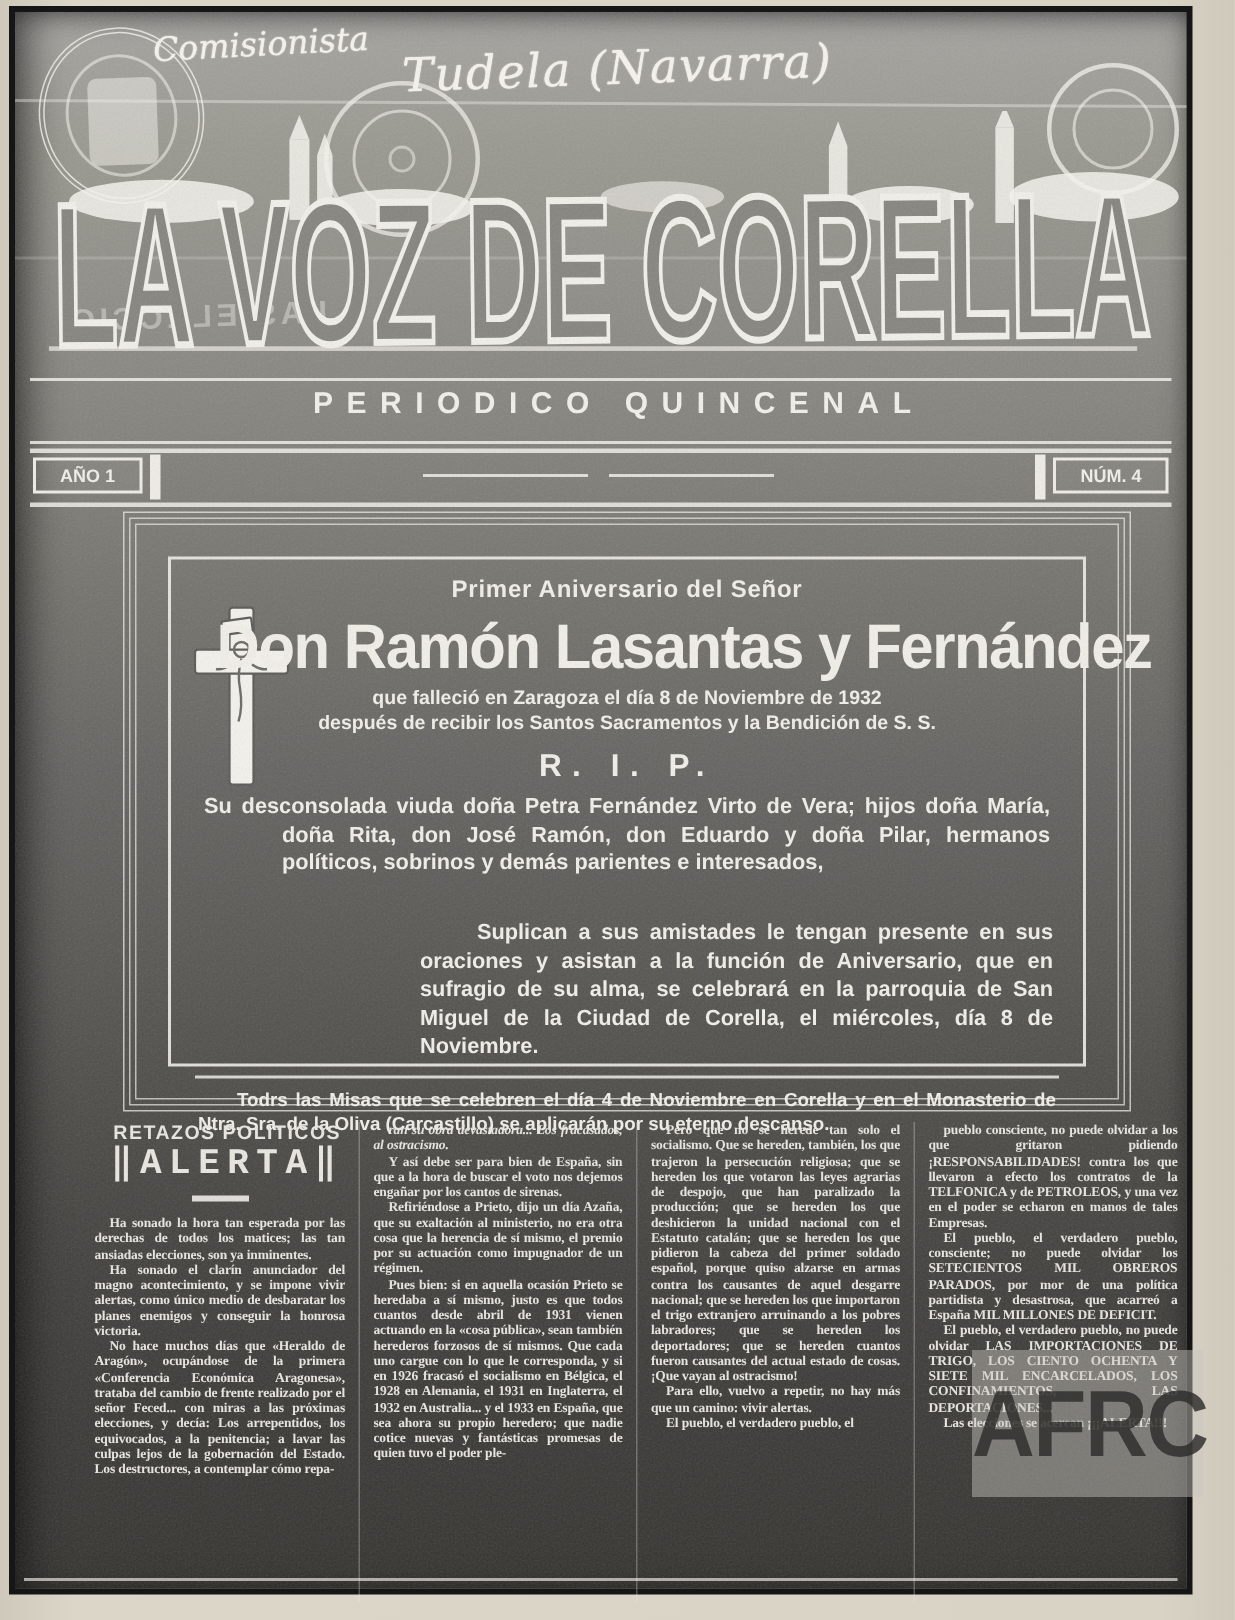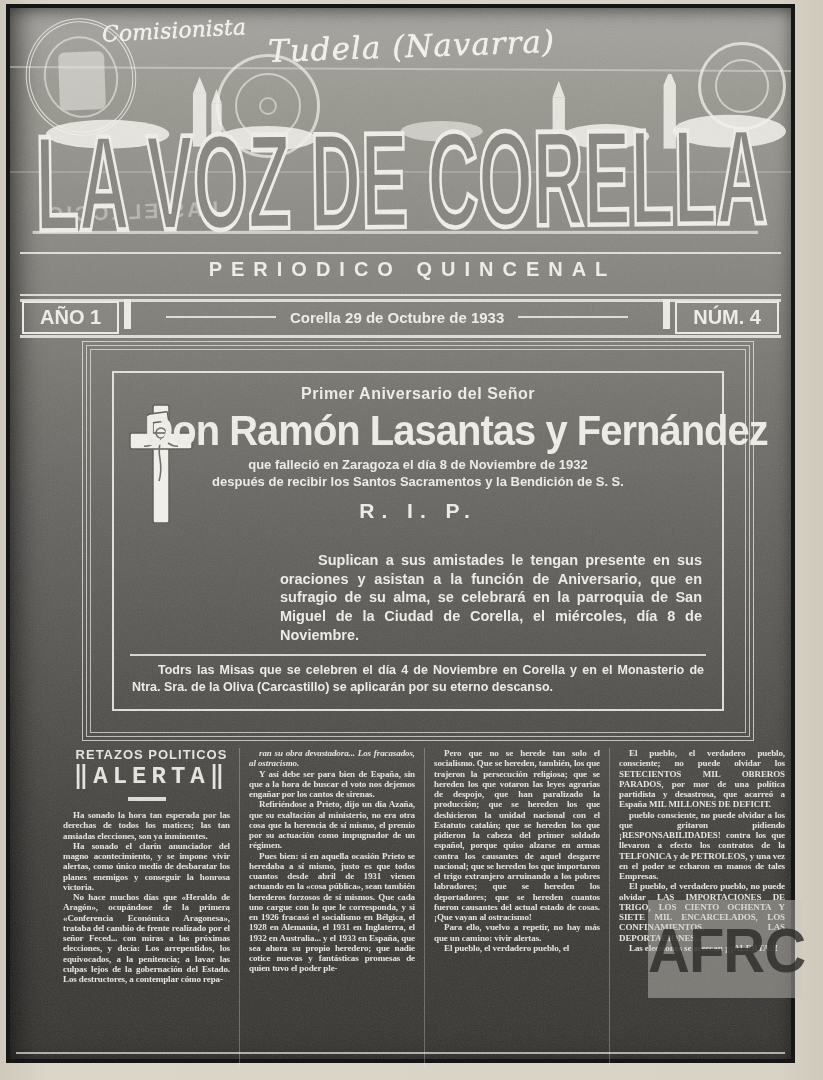--- a/index.html
+++ b/index.html
@@ -26,21 +26,21 @@
   .stamp-lib::before{content:"";position:absolute;inset:16px;border:2px solid rgba(246,244,238,.6);border-radius:50%;}
   .stamp-lib::after{content:"";position:absolute;inset:40px;border:2px solid rgba(246,244,238,.5);border-radius:50%;}
   .stamp-right{left:688px;top:34px;width:88px;height:88px;border:3px solid rgba(246,244,238,.75);}
   .stamp-right::before{content:"";position:absolute;inset:14px;border:2px solid rgba(246,244,238,.6);border-radius:50%;}
   
   .masthead{position:absolute;left:0;top:66px;width:100%;height:176px;}
   
   .rule{position:absolute;left:10px;right:10px;background:rgba(242,240,234,.85);}
   .periodico{position:absolute;left:12px;top:250px;width:100%;text-align:center;font-size:20px;font-weight:bold;letter-spacing:9px;color:#f2f0ea;}
   .datebar{position:absolute;left:12px;right:12px;top:293px;height:32px;display:flex;align-items:center;}
-  .seg-box{border:2px solid #efede6;color:#f2f0ea;font-weight:bold;font-size:20px;padding:3px 16px;position:relative;background:rgba(255,255,255,.04);}
+  .seg-box{border:2px solid #efede6;color:#f2f0ea;font-weight:bold;font-size:12px;padding:3px 16px;position:relative;background:rgba(255,255,255,.04);}
   .seg-box.year::after{content:"";position:absolute;right:-14px;top:-4px;width:7px;height:30px;background:#efede6;}
   .seg-box.num::before{content:"";position:absolute;left:-14px;top:-4px;width:7px;height:30px;background:#efede6;}
   .seg-center{flex:1;display:flex;align-items:center;justify-content:center;gap:14px;color:#f2f0ea;font-weight:bold;font-size:15px;margin:0 22px;}
   .dash{height:2px;width:110px;background:rgba(242,240,234,.85);}
   
   .esq-o{position:absolute;left:72px;top:333px;width:672px;height:400px;border:1px solid rgba(240,238,232,.75);padding:3px;box-sizing:border-box;}
   .esq-m{height:100%;border:1px solid rgba(240,238,232,.7);padding:3px;box-sizing:border-box;}
   .esq-m2{height:100%;border:1px solid rgba(240,238,232,.7);padding:21px;box-sizing:border-box;}
   .esq-i{height:100%;border:2px solid rgba(242,240,234,.9);box-sizing:border-box;padding:8px 16px 6px;position:relative;color:#f1efe8;}
   .esq-intro{text-align:center;font-size:16px;font-weight:bold;letter-spacing:.5px;margin-top:4px;}
@@ -104,21 +104,20 @@
 
     <div class="rule" style="top:244px;height:2px;"></div>
     <div class="periodico">PERIODICO QUINCENAL</div>
     <div class="rule" style="top:286px;height:2px;"></div>
 
     <div class="rule" style="top:291px;height:3px;"></div>
     <div class="datebar">
       <div class="seg-box year">AÑO 1</div>
       <div class="seg-center">
         <div class="dash"></div>
-        <div>Corella 29 de Octubre de 1933</div>
         <div class="dash"></div>
       </div>
       <div class="seg-box num">NÚM. 4</div>
     </div>
     <div class="rule" style="top:327px;height:3px;"></div>
 
     <div class="esq-o">
       <div class="esq-m">
           <div class="esq-m2">
             <div class="esq-i">
@@ -132,20 +131,21 @@
             <circle cx="33" cy="30" r="5"></circle>
             <path d="M33 36 q-3 10 -1 20 q2 12 -1 22"></path>
             <path d="M26 40 q-6 4 -10 3 M40 40 q6 4 10 3"></path>
           </g>
         </svg>
         <div class="esq-intro">Primer Aniversario del Señor</div>
         <div class="esq-name">Don Ramón Lasantas y Fernández</div>
         <div class="esq-death">que falleció en Zaragoza el día 8 de Noviembre de 1932</div>
         <div class="esq-death">después de recibir los Santos Sacramentos y la Bendición de S. S.</div>
         <div class="esq-rip">R. I. P.</div>
+        <div class="esq-family">Su desconsolada viuda doña Petra  Fernández Virto de Vera; hijos doña María, doña Rita, don José Ramón,  don Eduardo y doña Pilar, hermanos políticos, sobrinos y demás parientes e interesados,</div>
         <div class="esq-request">Suplican a sus amistades le tengan presente en sus oraciones y asistan a la función de Aniversario, que en sufragio de su alma, se celebrará en la parroquia de  San Miguel  de la Ciudad  de  Corella, el miércoles, día 8 de Noviembre.</div>
         <div class="esq-foot">Todrs las Misas que se celebren el día 4 de Noviembre en  Corella y en el Monasterio  de Ntra. Sra.  de la Oliva (Carcastillo) se aplicarán por su eterno descanso.</div>
       </div>
           </div>
         </div>
     </div>
 
     <div class="columns">
       <div class="col">
         <p class="sec-head">RETAZOS POLITICOS</p>
@@ -160,22 +160,22 @@
         <p>Y así debe ser para bien de España, sin que a la  hora  de  buscar el voto nos dejemos  engañar  por los cantos de sirenas.</p>
         <p>Refiriéndose a Prieto, dijo un día Azaña, que  su exaltación  al ministerio, no era  otra cosa que  la herencia de sí mismo, el premio por su  actuación como impugnador de un régimen.</p>
         <p>Pues bien: si en aquella ocasión Prieto se heredaba a sí mismo, justo es que todos cuantos desde abril de 1931 vienen actuando en la «cosa pública», sean  también  herederos forzosos de sí  mismos.  Que  cada uno cargue con lo que le corresponda, y si en 1926 fracasó  el  socialismo en Bélgica, el 1928 en Alemania, el 1931 en Inglaterra, el 1932 en Australia... y el 1933 en España, que sea ahora su propio  heredero;  que nadie cotice nuevas  y fantásticas promesas de quien tuvo  el  poder ple-</p>
       </div>
       <div class="col">
         <p>Pero que no se herede tan solo el socialismo.  Que  se  hereden,  también,  los  que  trajeron  la  persecución religiosa;  que  se hereden  los que votaron  las  leyes  agrarias  de despojo, que han paralizado la producción;  que  se  hereden  los  que deshicieron la unidad  nacional con el Estatuto catalán;  que se hereden los que pidieron  la  cabeza  del primer soldado español,  porque quiso alzarse en armas contra los causantes de aquel desgarre  nacional; que se hereden  los  que  importaron  el trigo  extranjero  arruinando  a  los pobres labradores;  que  se hereden los deportadores;  que  se  hereden cuantos fueron causantes del actual estado de cosas.  ¡Que vayan al ostracismo!</p>
         <p>Para ello, vuelvo a repetir, no hay más que un camino: vivir alertas.</p>
         <p>El pueblo, el verdadero pueblo, el</p>
       </div>
       <div class="col">
+        <p>pueblo consciente, no puede olvidar a los que gritaron pidiendo ¡RESPONSABILIDADES!  contra  los que llevaron a efecto  los  contratos de la  TELFONICA  y  de  PETROLEOS, y una  vez  en el  poder  se echaron en manos de tales  Empresas.</p>
         <p>El pueblo,  el  verdadero  pueblo, consciente;  no  puede  olvidar  los SETECIENTOS  MIL  OBREROS PARADOS, por mor de una política partidista y desastrosa, que acarreó a España MIL MILLONES DE DEFICIT.</p>
-        <p>pueblo consciente, no puede olvidar a los que gritaron pidiendo ¡RESPONSABILIDADES!  contra  los que llevaron a efecto  los  contratos de la  TELFONICA  y  de  PETROLEOS, y una  vez  en el  poder  se echaron en manos de tales  Empresas.</p>
         <p>El pueblo,  el  verdadero  pueblo, no puede olvidar  LAS  IMPORTACIONES DE TRIGO, LOS CIENTO OCHENTA Y SIETE MIL ENCARCELADOS,  LOS  CONFINAMIENTOS,  LAS  DEPORTACIONES...</p>
         <p>Las elecciones se acercan ¡¡¡ALERTA!!!</p>
       </div>
     </div>
 
     <svg class="grain-overlay">
       <filter id="grain">
           <feTurbulence type="fractalNoise" baseFrequency="0.8" numOctaves="2" stitchTiles="stitch"></feTurbulence>
           <feColorMatrix type="saturate" values="0"></feColorMatrix>
         </filter>

